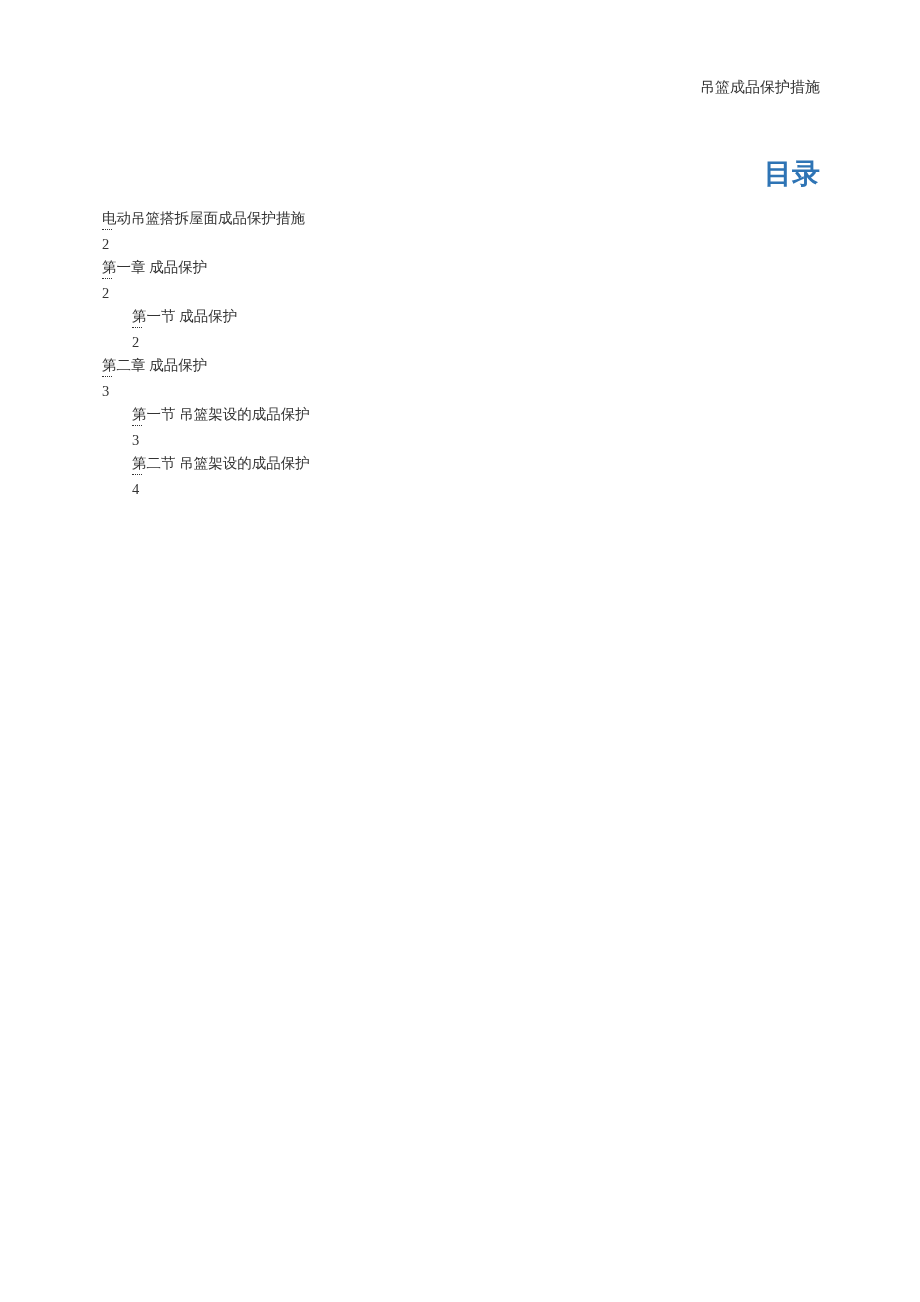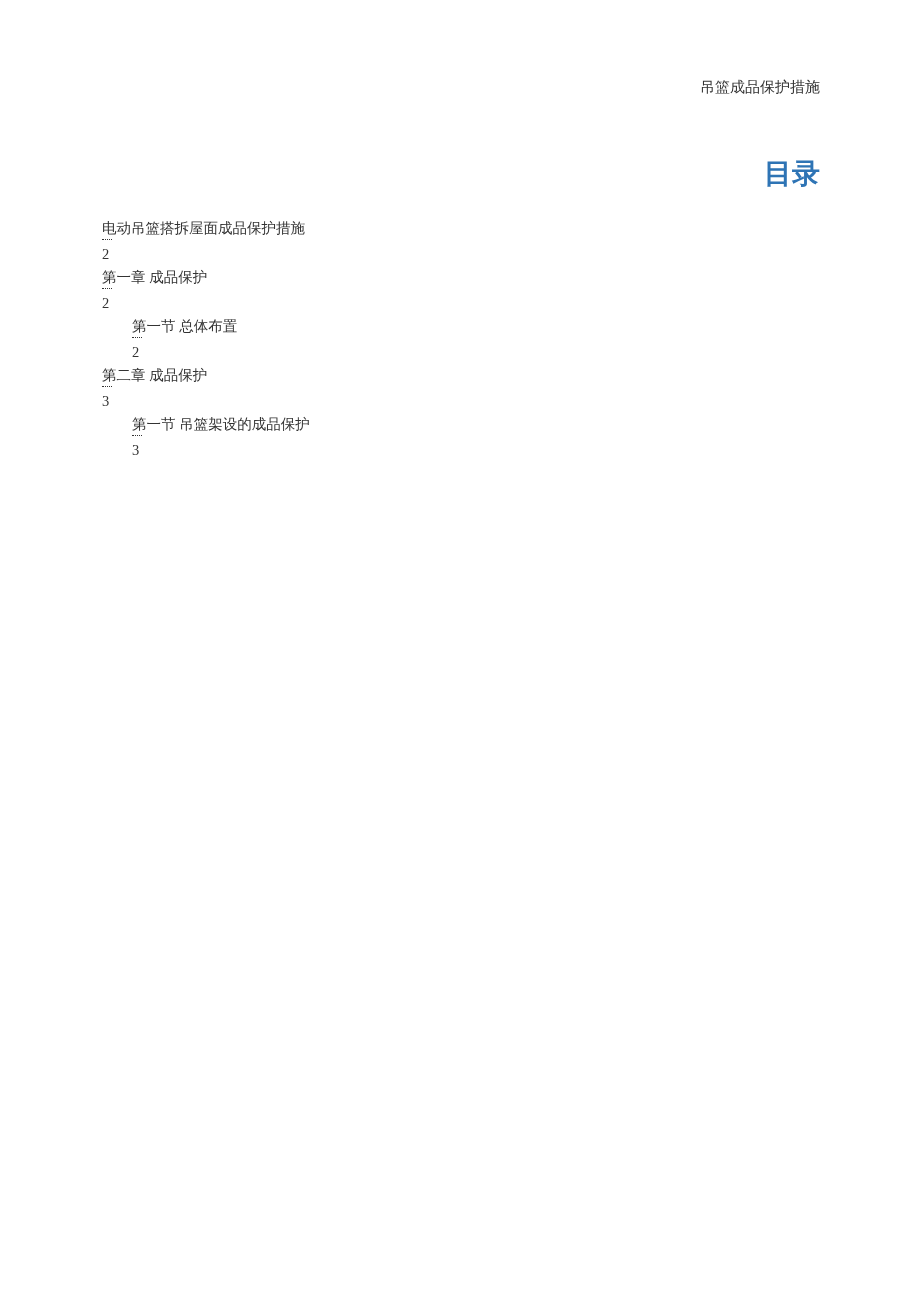--- a/index.html
+++ b/index.html
@@ -20,21 +20,21 @@
     .content {
       position: absolute;
       top: 155px;
       left: 100px;
       right: 100px;
     }
     .toc-title {
       font-size: 28px;
       color: #2e74b5;
       font-family: Liberation Mono, monospace;
-      margin-bottom: 24px;
+      margin-bottom: 14px;
     }
     .toc-entry {
       display: flex;
       align-items: baseline;
       font-size: 14.5px;
       color: #333;
       line-height: 1.55;
       white-space: nowrap;
       flex-direction: column;
     }
@@ -68,28 +68,33 @@
         <span class="toc-label">电动吊篮搭拆屋面成品保护措施</span>
         <span class="toc-dots"></span>
         <span class="toc-page">2</span>
       </div>
       <div class="toc-entry">
         <span class="toc-label">第一章 成品保护</span>
         <span class="toc-dots"></span>
         <span class="toc-page">2</span>
       </div>
       <div class="toc-entry level-2">
-        <span class="toc-label">第一节 总体布置</span>
+        <span class="toc-label">第一节 成品保护</span>
         <span class="toc-dots"></span>
         <span class="toc-page">2</span>
       </div>
       <div class="toc-entry">
         <span class="toc-label">第二章 成品保护</span>
         <span class="toc-dots"></span>
         <span class="toc-page">3</span>
       </div>
       <div class="toc-entry level-2">
         <span class="toc-label">第一节 吊篮架设的成品保护</span>
         <span class="toc-dots"></span>
         <span class="toc-page">3</span>
       </div>
+      <div class="toc-entry level-2">
+        <span class="toc-label">第二节 吊篮架设的成品保护</span>
+        <span class="toc-dots"></span>
+        <span class="toc-page">4</span>
+      </div>
     </div>
 </div>
 
 </body></html>

